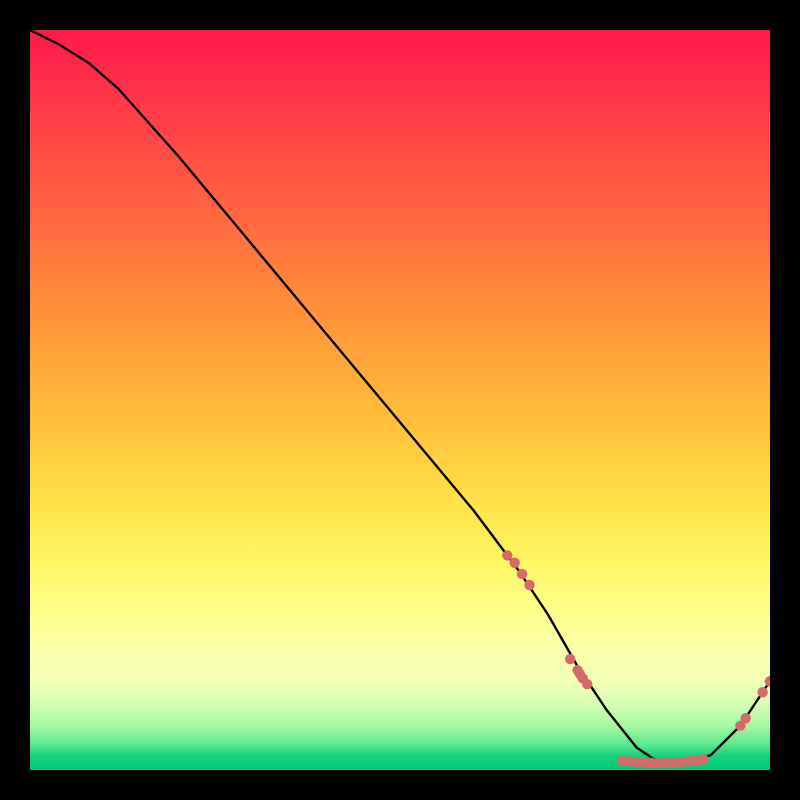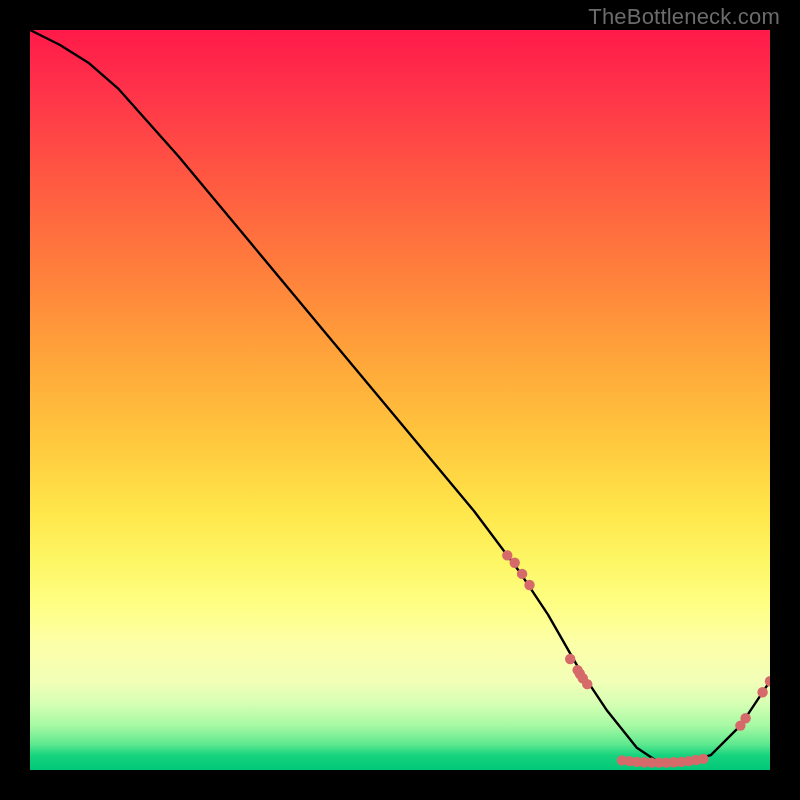--- a/index.html
+++ b/index.html
@@ -64,21 +64,20 @@
     inset: 0;
     width: 100%;
     height: 100%;
   }
 </style>
 </head>
 <body>
 
 <div class="frame">
 
-  <div class="watermark">TheBottleneck.com</div>
 
   <div class="plot-area">
     <div class="gradient-bg"></div>
 
     <svg class="overlay" viewBox="0 0 740 740" preserveAspectRatio="none">
       <path id="curve-path" fill="none" stroke="#000000" stroke-width="2.4" stroke-linecap="round" stroke-linejoin="round" d="M0.00 0.00 L29.60 14.80 L59.20 33.30 L88.80 59.20 L148.00 125.80 L222.00 214.60 L296.00 303.40 L370.00 392.20 L444.00 481.00 L488.40 540.20 L518.00 584.60 L547.60 636.40 L577.20 680.80 L606.80 717.80 L629.00 732.60 L651.20 732.60 L680.80 725.20 L710.40 695.60 L740.00 651.20"></path>
       <g id="markers-group">
           <circle cx="477.30" cy="525.40" r="5.2" fill="#d66a6a"></circle>
           <circle cx="484.70" cy="532.80" r="5.2" fill="#d66a6a"></circle>
           <circle cx="492.10" cy="543.90" r="5.2" fill="#d66a6a"></circle>

